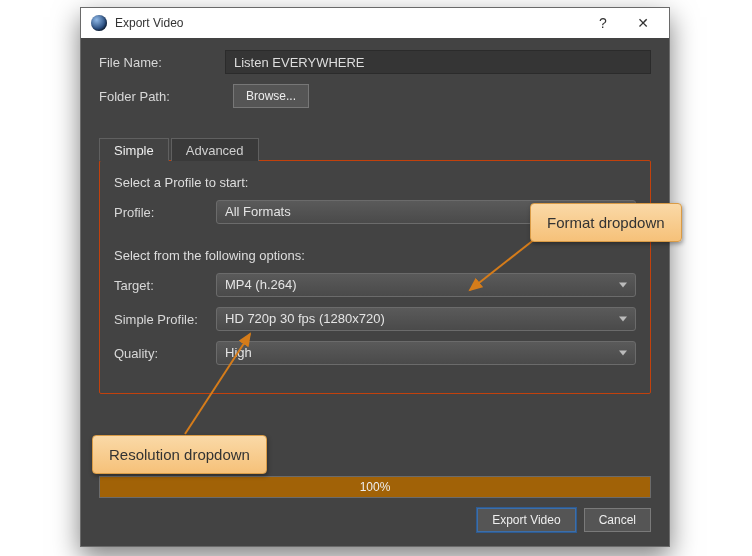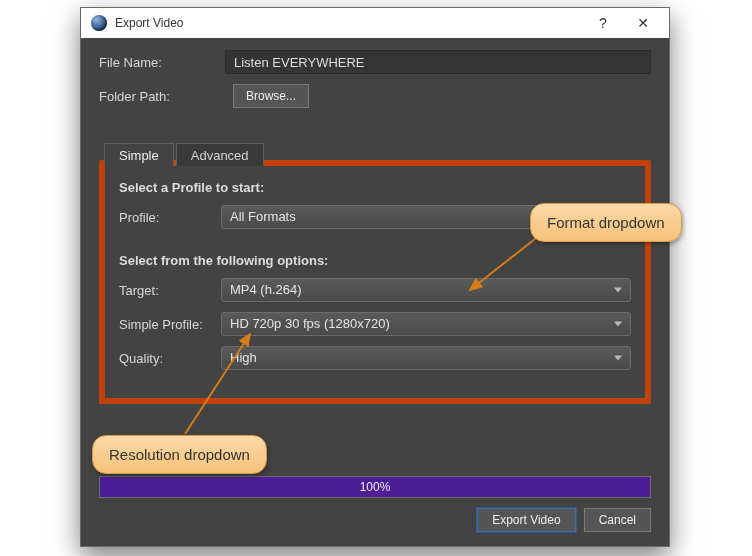--- a/index.html
+++ b/index.html
@@ -78,21 +78,21 @@
     height: 24px;
     padding: 0 12px;
     background: #555;
     border: 1px solid #777;
     color: #eee;
     font-size: 12px;
     display: flex; align-items: center;
   }
   .tab-panel {
     margin-top: 14px;
-    border: 6px solid #c2410c;
+    border: 1px solid #c2410c;
     border-radius: 2px;
     position: relative;
     padding: 14px 14px 18px 14px;
   }
   .tabs {
     position: absolute;
     top: -23px;
     left: -1px;
     display: flex;
     height: 23px;
@@ -108,21 +108,21 @@
     border-bottom: none;
     margin-right: 2px;
   }
   .tab.active {
     background: #434343;
     border-bottom: 1px solid #434343;
     margin-bottom: -1px;
     color: #eee;
   }
   .section-title {
-    font-weight: bold;
+    font-weight: normal;
     color: #ddd;
     margin-bottom: 10px;
   }
   .opt-row {
     display: flex;
     align-items: center;
     margin-bottom: 10px;
   }
   .opt-row .lbl {
     width: 102px;
@@ -149,21 +149,21 @@
     border-top: 5px solid #bbb;
   }
   .spacer-med { height: 14px; }
   .progress-row {
     margin-top: auto;
     margin-bottom: 10px;
   }
   .progress {
     height: 22px;
     width: 100%;
-    background: #4c1d95;
+    background: #a16207;
     border: 1px solid #6b6b6b;
     display: flex;
     align-items: center;
     justify-content: center;
     color: #eee;
     font-size: 12px;
   }
   .footer {
     display: flex;
     justify-content: flex-end;
@@ -181,21 +181,21 @@
   }
   .footer .btn.primary {
     border: 1px solid #3d6ea8;
     outline: 1px solid #2d5b92;
   }
   
   .callout {
     position: absolute;
     background: linear-gradient(#fad9a7,#f6c179);
     border: 1px solid #d99b46;
-    border-radius: 14px;
+    border-radius: 4px;
     color: #333;
     font-size: 15px;
     padding: 10px 16px;
     box-shadow: 1px 2px 4px rgba(0,0,0,0.35);
     z-index: 30;
   }
   svg.arrows {
     position: absolute;
     left: 0; top: 0;
     width: 752px; height: 556px;

